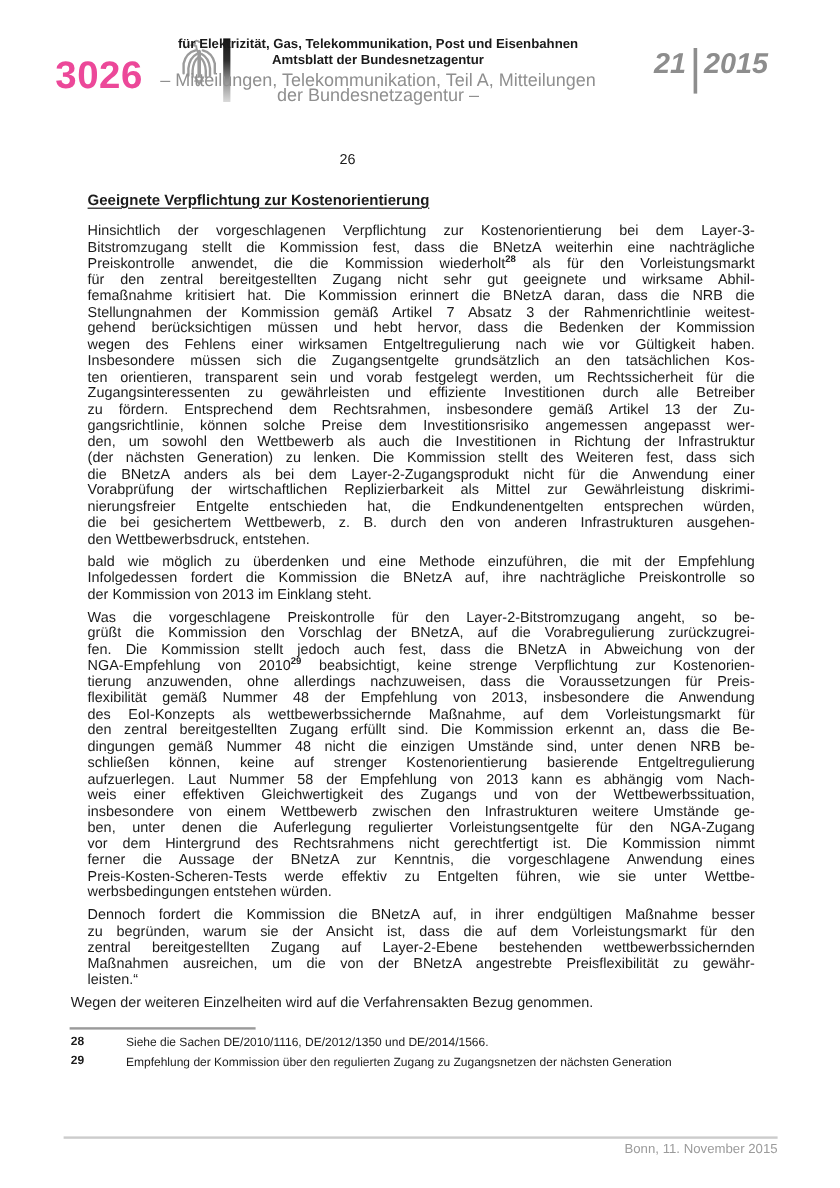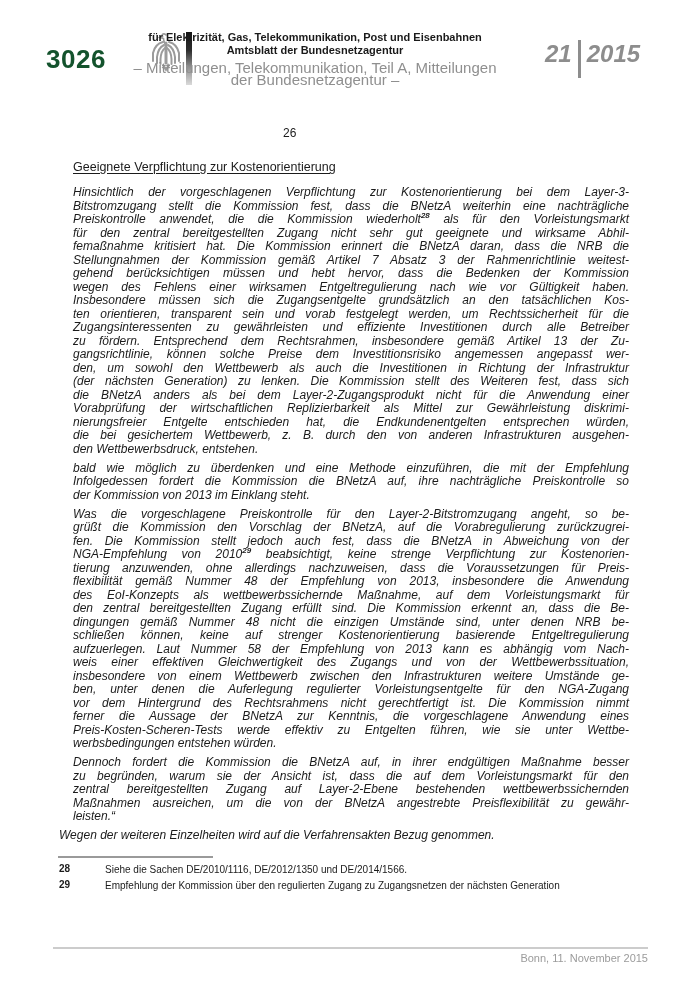--- a/index.html
+++ b/index.html
@@ -2,44 +2,44 @@
 <html><head>
 <meta charset="utf-8">
 <style>
   html,body{margin:0;padding:0;background:#ffffff;}
   .page{
     position:relative;width:700px;height:990px;background:#ffffff;
     font-family:"Liberation Sans", sans-serif;color:#1b1b1b;overflow:hidden;
   }
   
   .masthead-code{
-    position:absolute;left:46px;top:44px;font-size:26px;font-weight:bold;
-    color:#14532d;letter-spacing:0.5px;
+    position:absolute;left:46px;top:44px;font-size:32px;font-weight:bold;
+    color:#ec4899;letter-spacing:0.5px;
   }
   .eagle{position:absolute;left:150px;top:30px;width:32px;height:42px;}
   .header-bar{
     position:absolute;left:186px;top:32px;width:6px;height:53px;
     background:linear-gradient(to bottom,#151515 0%,#2e2e2e 35%,#8c8c8c 65%,#dadada 100%);
   }
   .header-center{position:absolute;left:130px;top:31px;width:370px;text-align:center;}
   .header-title{font-size:11px;font-weight:bold;color:#1a1a1a;line-height:13px;}
   .header-subtitle{font-size:15px;color:#8f8f8f;margin-top:5px;line-height:12px;}
   .issue{
     position:absolute;left:545px;top:40px;display:flex;
     font-size:24px;font-weight:bold;font-style:italic;color:#8d8d8d;
   }
   .issue-divider{width:3px;height:38px;background:#8d8d8d;margin:0 6px;}
   
   .page-number{position:absolute;left:283px;top:126px;font-size:12px;color:#1b1b1b;}
   .section-heading{
-    position:absolute;left:73px;top:160px;font-size:12.5px;font-weight:normal;
+    position:absolute;left:73px;top:160px;font-size:12.5px;font-weight:bold;
     text-decoration:underline;text-underline-offset:2px;color:#1b1b1b;text-align:right;
   }
   .body-text{position:absolute;left:59px;top:186px;width:570px;font-size:12px;line-height:13.5px;}
-  .para{margin-bottom:5.5px;font-style:italic;}
+  .para{margin-bottom:5.5px;}
   .para.indent{margin-left:14px;}
   .line{text-align:justify;text-align-last:justify;white-space:normal;}
   .line.last{text-align-last:left;}
   sup{font-size:8px;font-weight:bold;line-height:0;vertical-align:super;}
   
   .fn-separator{position:absolute;left:58px;top:856px;width:155px;height:2px;background:#9a9a9a;}
   .footnotes{position:absolute;left:59px;top:863px;width:575px;}
   .fn-row{display:flex;margin-bottom:3px;}
   .fn-marker{width:46px;flex:0 0 46px;font-size:10px;font-weight:bold;color:#1b1b1b;}
   .fn-text{font-size:10px;line-height:13px;color:#1b1b1b;}

